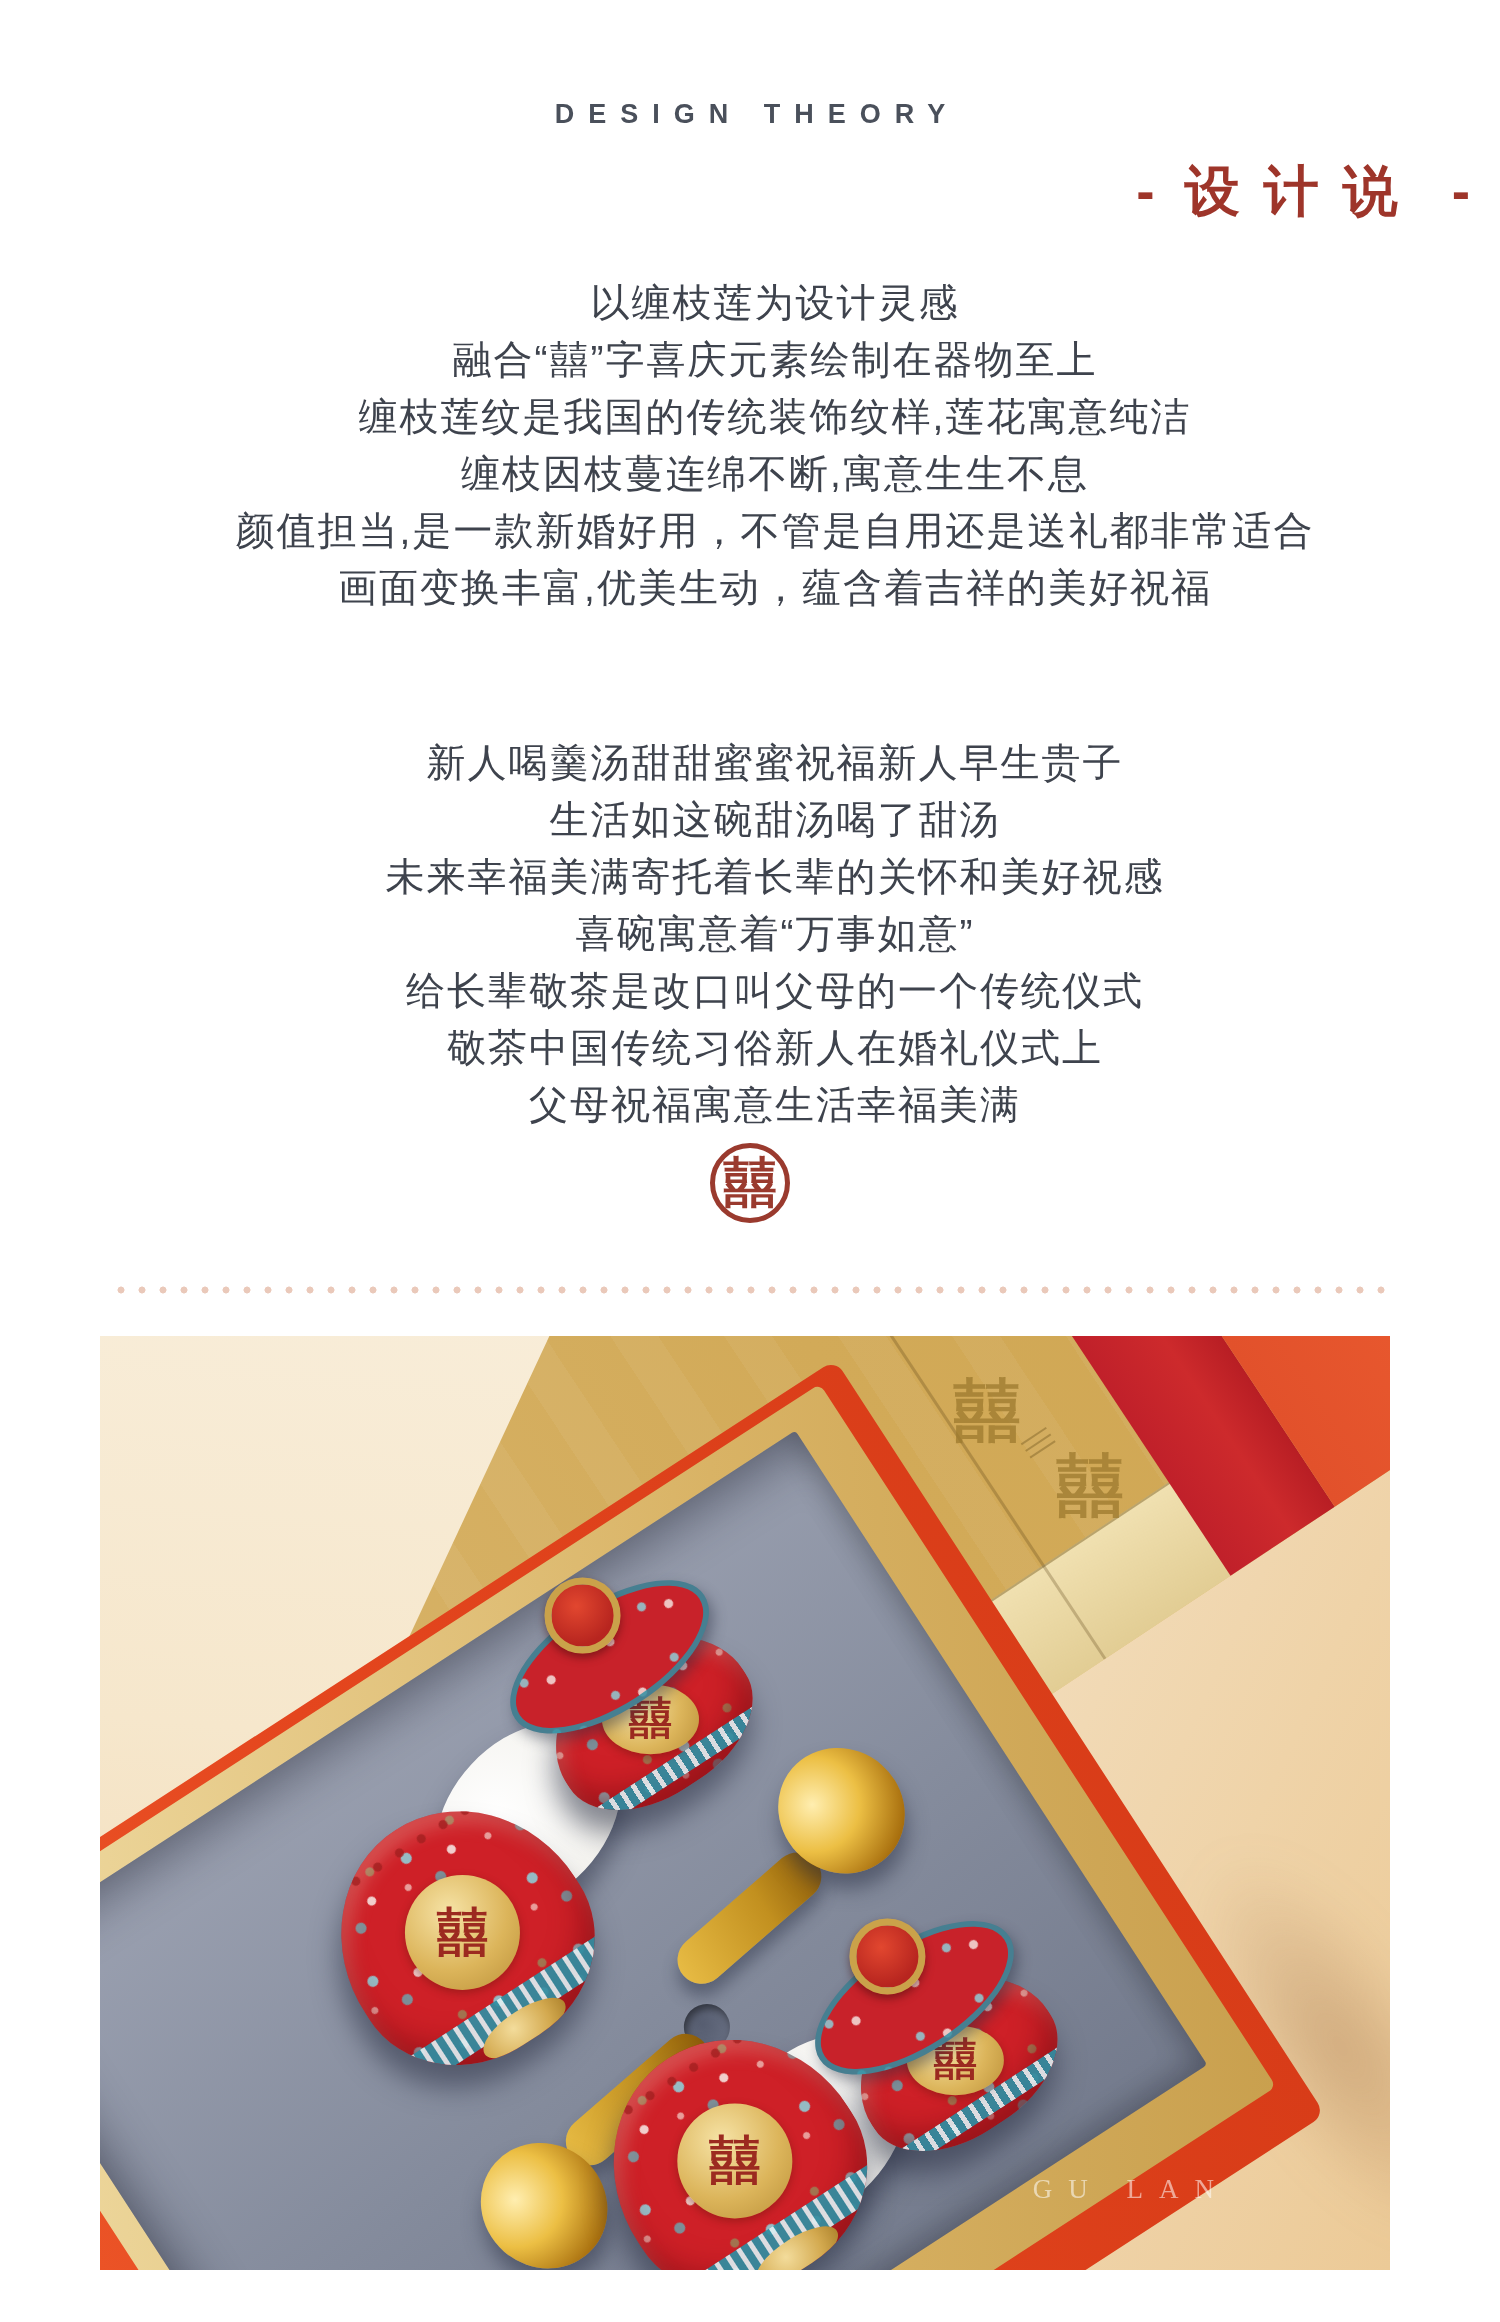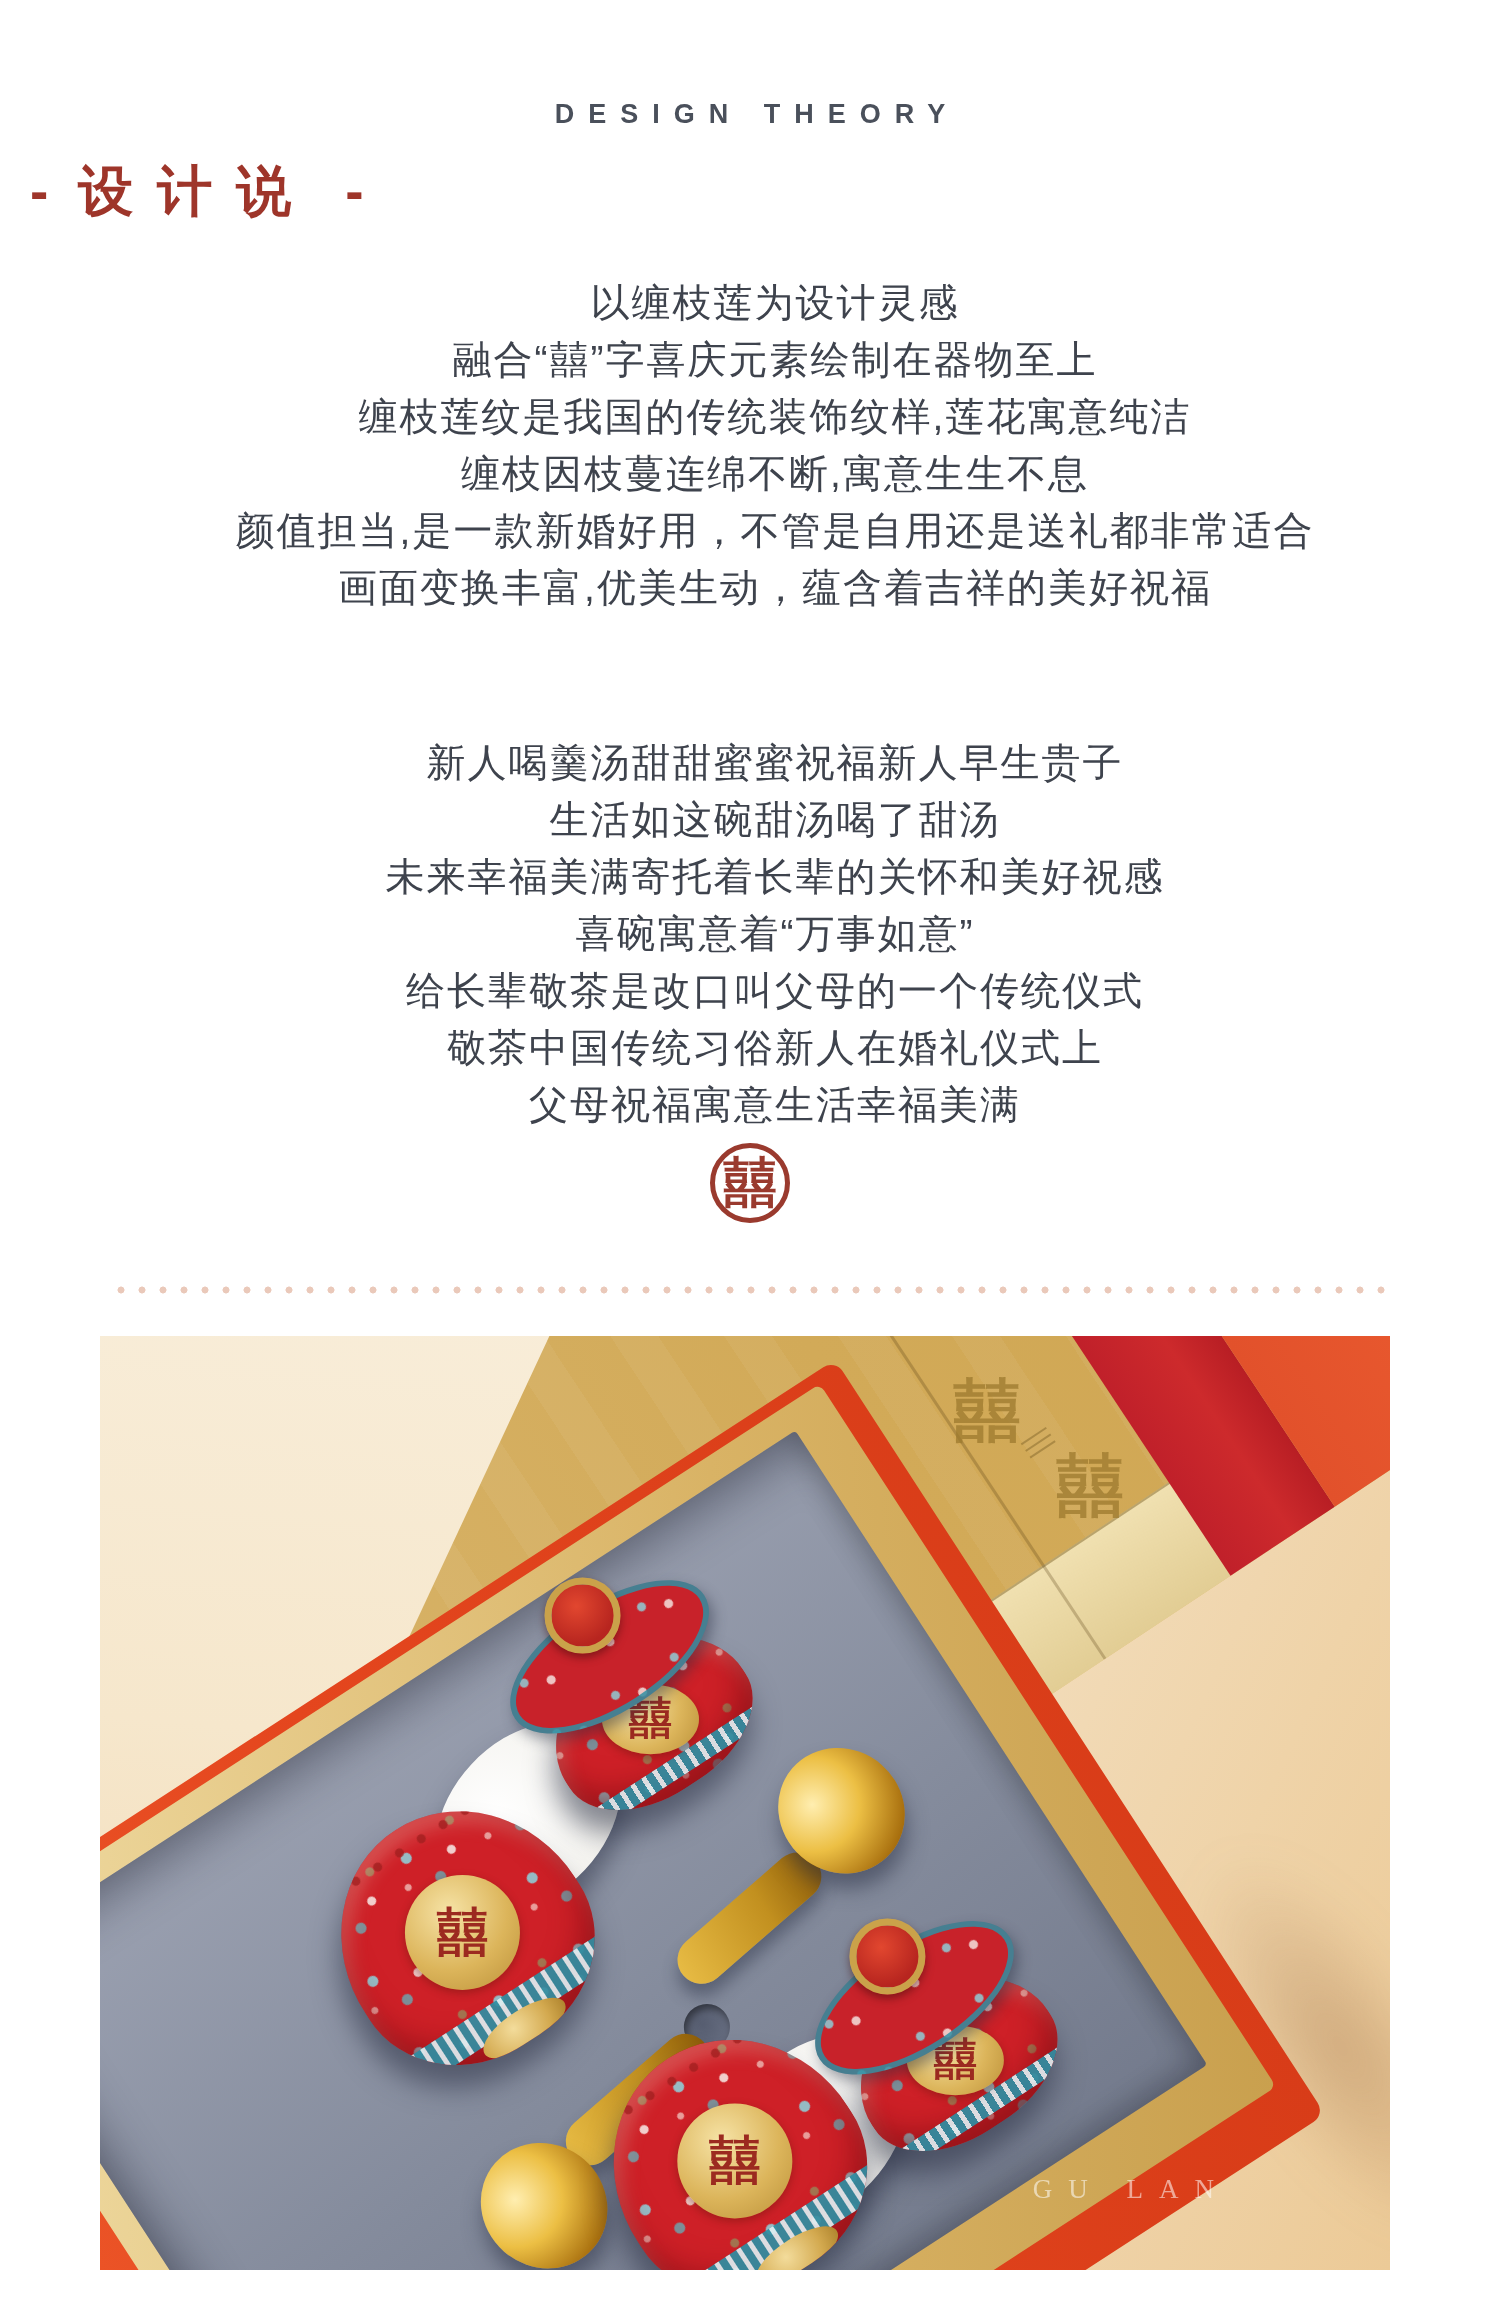--- a/index.html
+++ b/index.html
@@ -9,21 +9,21 @@
     font-family:"Liberation Sans","DejaVu Sans",sans-serif;
   }
   
   .eyebrow {
     position:absolute; top:99px; left:0; width:100%;
     text-align:center; font-size:27px; font-weight:bold;
     letter-spacing:14px; text-indent:14px; color:var(--eyebrow-color,#4a505b);
   }
   .title-row {
     position:absolute; top:155px; left:0; width:100%;
-    text-align:left; font-size:55px; font-weight:bold;
+    text-align:right; font-size:55px; font-weight:bold;
     color:var(--title-color,#9e352a);
   }
   .title-row .dash { margin:0 30px; font-weight:bold; }
   .title-row .title-text { letter-spacing:24px; text-indent:24px; }
   
   .note-block { position:absolute; left:0; width:100%;padding-left:25px; }
   .note-block .line {
     text-align:center; font-size:39px; line-height:57px; height:57px;
     color:var(--body-color,#3e434d); letter-spacing:2px;
   }

